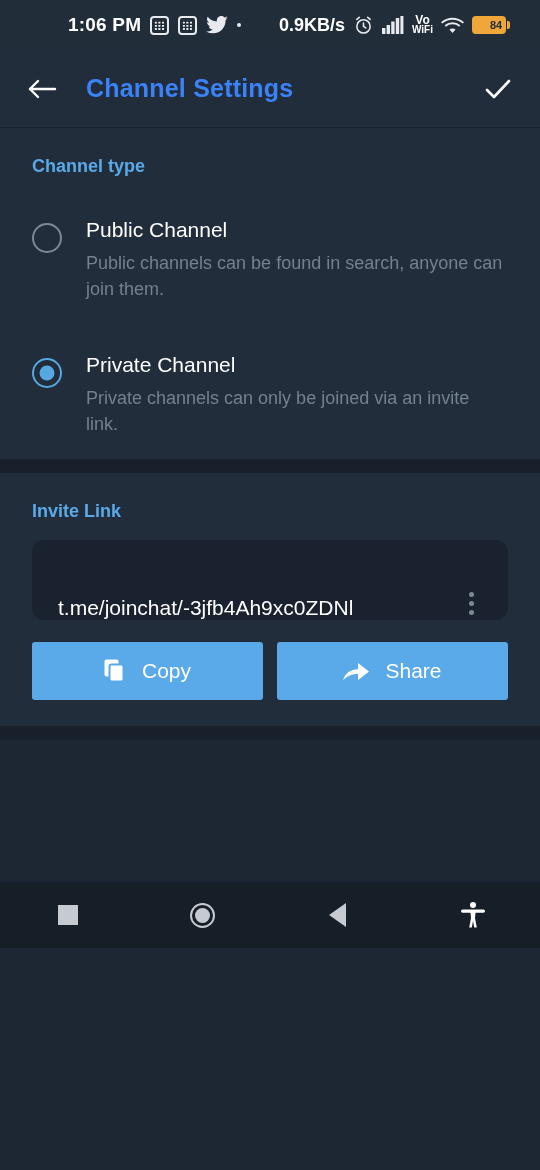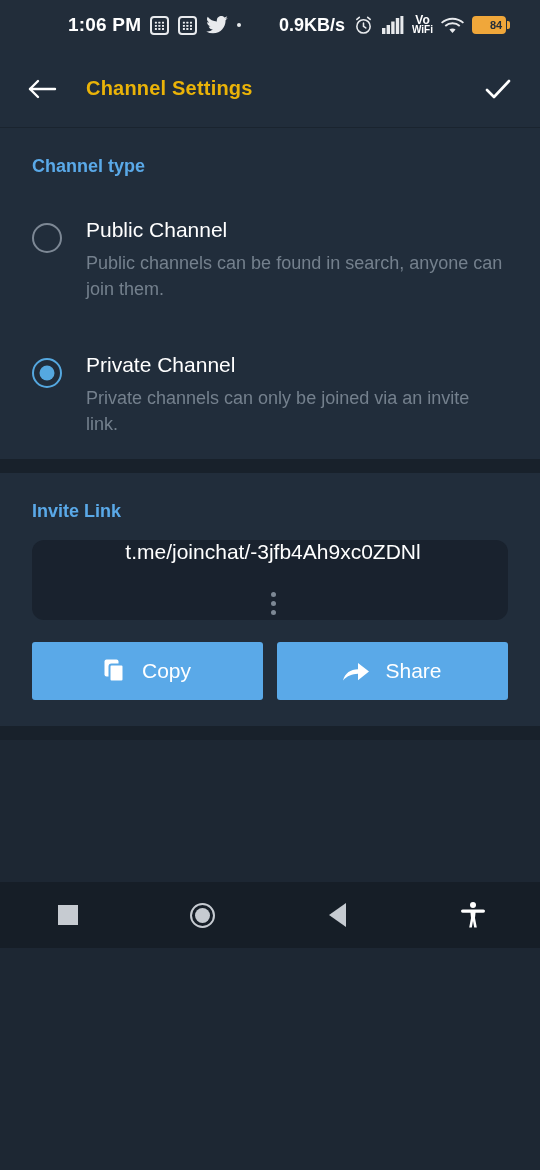--- a/index.html
+++ b/index.html
@@ -48,21 +48,21 @@
   .battery .tip { width:3px; height:8px; background:#f0a73a; border-radius:0 2px 2px 0; margin-left:1px; }
 
   
   .appbar {
     height:78px; background:#212d3b;
     display:flex; align-items:center; padding:0 20px;
     border-bottom:1px solid #1a242f;
   }
   .appbar .back { width:44px; height:44px; display:flex; align-items:center; justify-content:center; }
   .appbar .title {
-    color:#eab308; font-size:20px; font-weight:bold;
+    color:#3b82f6; font-size:25px; font-weight:bold;
     margin-left:22px; letter-spacing:.2px;
   }
   .appbar .done { margin-left:auto; width:44px; height:44px; display:flex; align-items:center; justify-content:center; }
 
   
   .section { background:#212d3b; }
   .section-header {
     color:#5aa9e8; font-size:18px; font-weight:bold;
     padding:28px 32px 6px 32px;
   }
@@ -83,23 +83,22 @@
   }
   .radio-text { padding-left:8px; }
   .radio-title { color:#ffffff; font-size:21px; line-height:28px; }
   .radio-desc { color:#74808d; font-size:18px; line-height:26px; padding-top:6px; max-width:420px; }
   .radio-pad { height:22px; }
 
   
   .link-wrap { padding:12px 32px 0 32px; }
   .link-field {
     background:#19222e; border-radius:12px;
-    height:80px; display:flex; align-items:center;
+    height:80px; display:flex; align-items:flex-end;
     padding:0 20px 0 26px;
-    flex-direction:column;
   }
   .link-text {
     color:#ffffff; font-size:21px; flex:1;
     white-space:nowrap; overflow:hidden; text-overflow:ellipsis;
   }
   .kebab { width:34px; height:34px; display:flex; flex-direction:column;
            align-items:center; justify-content:center; gap:4px; flex:none; }
   .kebab i { width:5px; height:5px; border-radius:50%; background:#7d8895; display:block; }
 
   .btn-row { display:flex; gap:14px; padding:22px 32px 26px 32px; }

